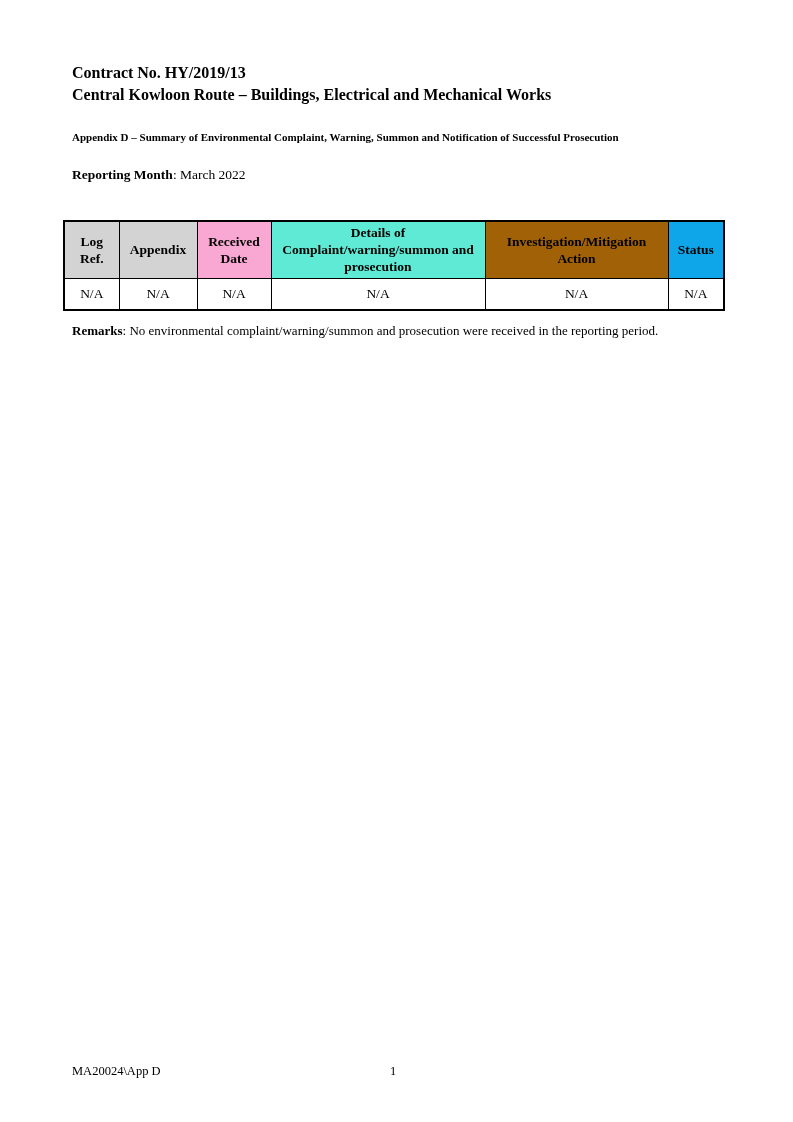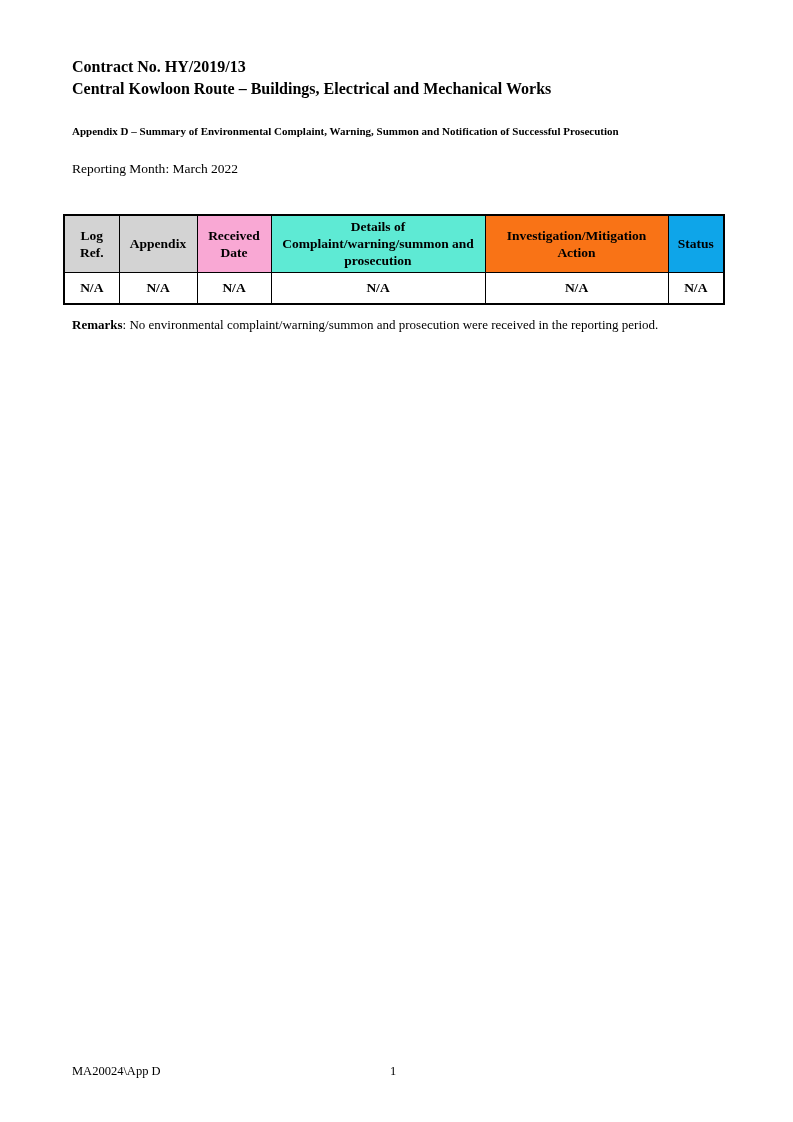--- a/index.html
+++ b/index.html
@@ -7,21 +7,21 @@
   body { font-family: "Liberation Serif", "DejaVu Serif", serif; color: #000000; }
   .page {
     position: relative;
     width: 793px;
     height: 1122px;
     background: #ffffff;
     overflow: hidden;
   }
   .content {
     position: absolute;
-    top: 56px;
+    top: 62px;
     left: 63px;
     width: 660px;
   }
   .indent { margin-left: 9px; }
   .doc-title {
     font-size: 16px;
     font-weight: bold;
     line-height: 22px;
   }
   .appendix-heading {
@@ -29,21 +29,21 @@
     font-size: 11px;
     font-weight: bold;
     line-height: 19px;
     width: 648px;
   }
   .reporting-month {
     margin-top: 18px;
     font-size: 13.5px;
     line-height: 19px;
   }
-  .reporting-month .label { font-weight: normal; }
+  .reporting-month .label { font-weight: bold; }
   table.summary {
     margin-top: 36px;
     width: 660px;
     border-collapse: collapse;
     table-layout: fixed;
   }
   table.summary td, table.summary th {
     border: 1px solid #000000;
     font-size: 13.5px;
     text-align: center;
@@ -51,21 +51,21 @@
     padding: 2px 4px;
   }
   table.summary { border: 2px solid #000000; }
   table.summary thead th {
     font-weight: bold;
     height: 57px;
     line-height: 17px;
   }
   table.summary tbody td {
     height: 32px;
-    font-weight: bold;
+    font-weight: normal;
   }
   .remarks {
     margin-top: 12px;
     font-size: 13px;
     line-height: 16px;
   }
   .remarks .label { font-weight: bold; }
   .footer {
     position: absolute;
     top: 1063px;
@@ -112,21 +112,21 @@
         <col style="width:214px">
         <col style="width:183px">
         <col style="width:56px">
       </colgroup>
       <thead>
         <tr class="header-row">
           <th style="background: rgb(211, 211, 211); margin-left: 42px;">Log Ref.</th>
           <th style="background: rgb(211, 211, 211);">Appendix</th>
           <th style="background: #f9a8d4;">Received Date</th>
           <th style="background: #5eead4; margin-left: 8px;">Details of Complaint/warning/summon and prosecution</th>
-          <th style="background: #f97316;">Investigation/Mitigation Action</th>
+          <th style="background: #a16207;">Investigation/Mitigation Action</th>
           <th style="background: #0ea5e9;">Status</th>
         </tr>
       </thead>
       <tbody>
         <tr>
           <td>N/A</td>
           <td>N/A</td>
           <td>N/A</td>
           <td>N/A</td>
           <td>N/A</td>

